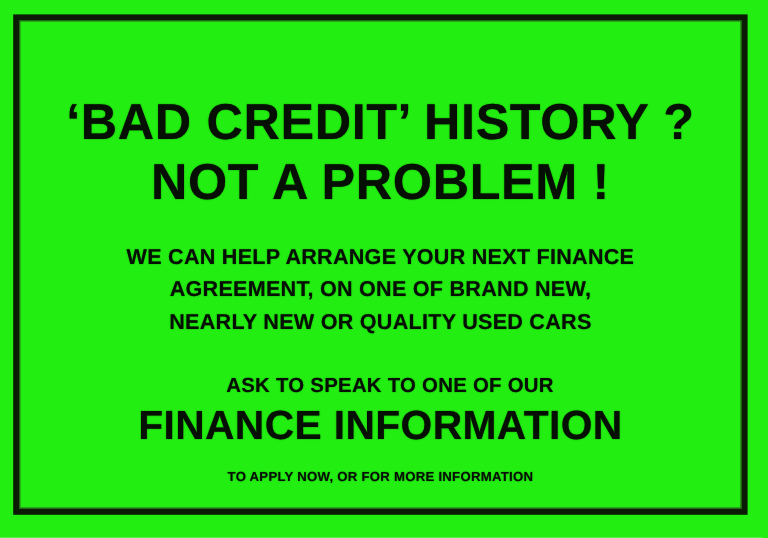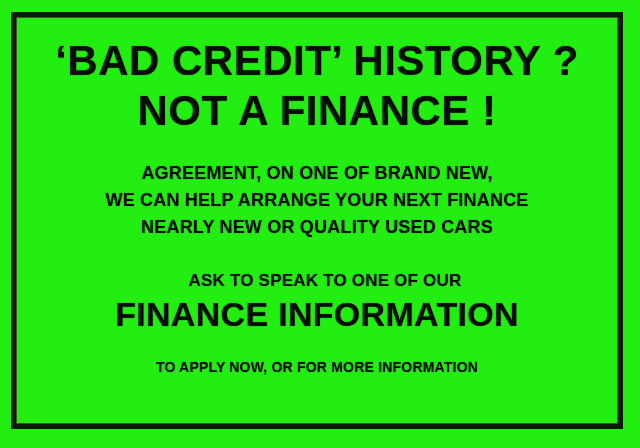--- a/index.html
+++ b/index.html
@@ -40,21 +40,21 @@
     left: 16px;
     top: 17px;
     width: 602px;
     height: 407px;
     box-sizing: border-box;
     text-align: center;
     color: #060f03;
   }
 
   .headline-block {
-    padding-top: 19px;
+    padding-top: 60px;
   }
 
   .headline {
     font-size: 42px;
     font-weight: bold;
     line-height: 50px;
     letter-spacing: 0.5px;
     white-space: nowrap;
     text-shadow: 0 0 1px rgba(6,15,3,0.75);
   }
@@ -98,46 +98,46 @@
   .cta-big {
     font-size: 34px;
     font-weight: bold;
     line-height: 42px;
     letter-spacing: 0.3px;
     white-space: nowrap;
     text-shadow: 0 0 1px rgba(6,15,3,0.7);
   }
 
   .cta-footer {
-    font-size: 14px;
+    font-size: 11px;
     font-weight: bold;
     line-height: 24px;
     letter-spacing: 0.2px;
     white-space: nowrap;
-    margin-top: 20px;
+    margin-top: 10px;
     text-shadow: 0 0 1px rgba(6,15,3,0.6);
   }
 </style>
 </head>
 <body>
 
 <div id="poster">
 
   <div id="frame"></div>
 
   <div id="content">
 
     <div class="headline-block">
       <div class="headline">‘BAD CREDIT’ HISTORY ?</div>
-      <div class="headline-2">NOT A FINANCE !</div>
+      <div class="headline-2">NOT A PROBLEM !</div>
     </div>
 
     <div class="body-block">
+      <div class="body-line">WE CAN HELP ARRANGE YOUR NEXT FINANCE</div>
       <div class="body-line">AGREEMENT, ON ONE OF BRAND NEW,</div>
-      <div class="body-line">WE CAN HELP ARRANGE YOUR NEXT FINANCE</div>
       <div class="body-line">NEARLY NEW OR QUALITY USED CARS</div>
     </div>
 
     <div class="cta-block">
       <div class="cta-small">ASK TO SPEAK TO ONE OF OUR</div>
       <div class="cta-big">FINANCE INFORMATION</div>
       <div class="cta-footer">TO APPLY NOW, OR FOR MORE INFORMATION</div>
     </div>
 
   </div>

